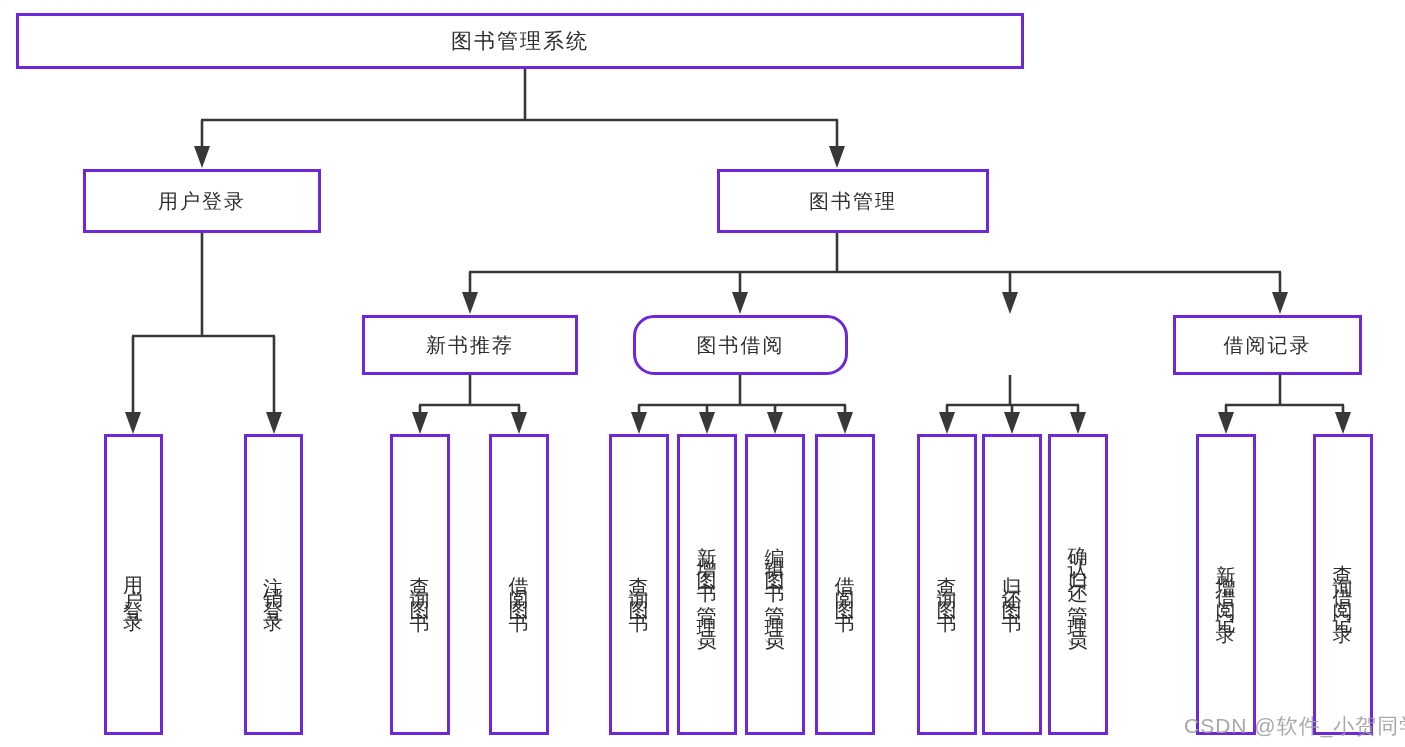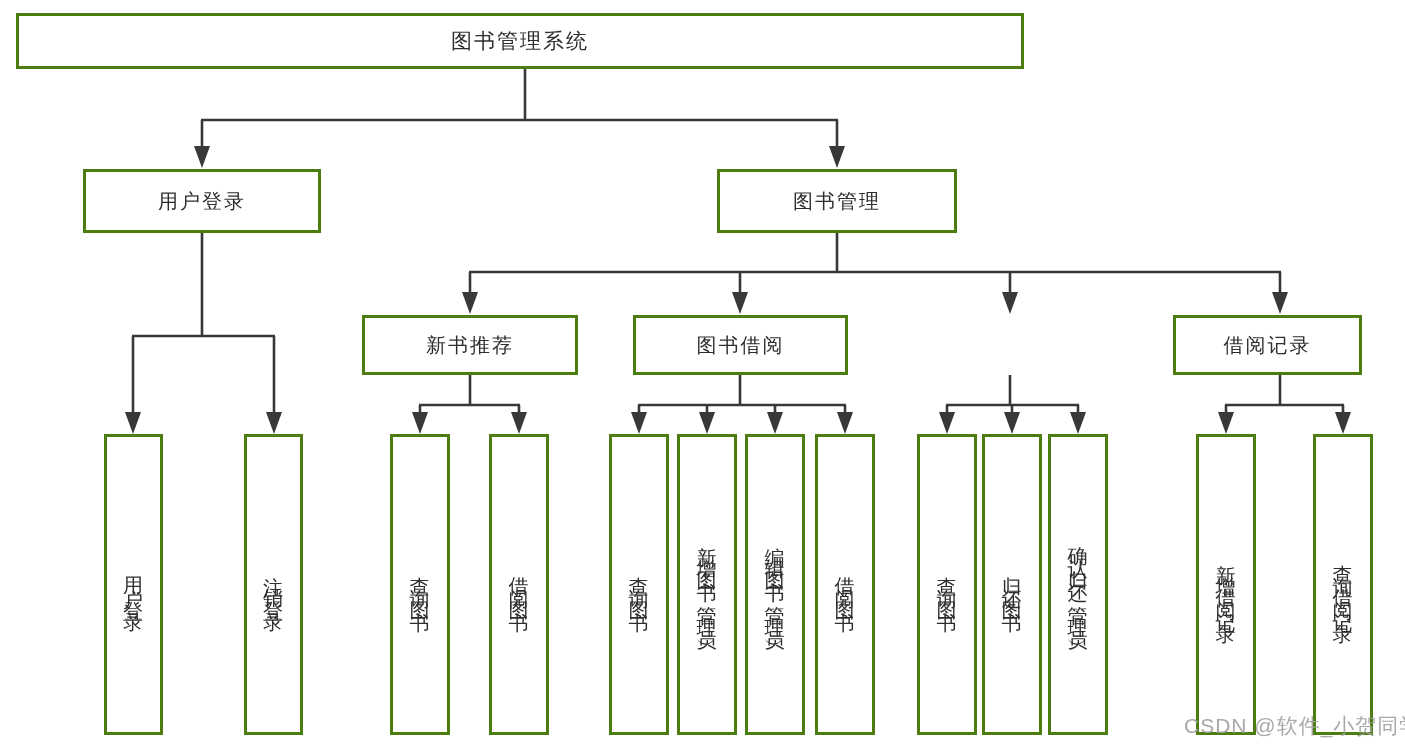--- a/index.html
+++ b/index.html
@@ -9,21 +9,21 @@
     height: 747px;
     background: #ffffff;
     font-family: "Liberation Sans", "DejaVu Sans", sans-serif;
     overflow: hidden;
   }
   #wires { position: absolute; left: 0; top: 0; z-index: 1; }
   .node {
     position: absolute;
     box-sizing: border-box;
     background: #ffffff;
-    border: 3px solid #4d7c0f;
+    border: 3px solid #6d28d9;
     display: flex;
     align-items: center;
     justify-content: center;
     z-index: 2;
   }
   .node .lbl {
     color: #2e2e2e;
     font-size: 20px;
     letter-spacing: 2px;
     white-space: nowrap;
@@ -120,28 +120,28 @@
     </g>
   </svg>
 
   <div class="node root" style="left:16px; top:13px; width:1008px; height:56px;">
     <span class="lbl">图书管理系统</span>
   </div>
 
   <div class="node" style="left:83px; top:169px; width:238px; height:64px;">
     <span class="lbl">用户登录</span>
   </div>
-  <div class="node" style="left:717px; top:169px; width:240px; height:64px;">
+  <div class="node" style="left:717px; top:169px; width:272px; height:64px;">
     <span class="lbl">图书管理</span>
   </div>
 
   <div class="node" style="left:362px; top:315px; width:216px; height:60px;">
     <span class="lbl">新书推荐</span>
   </div>
-  <div class="node" style="left:633px; top:315px; width:215px; height:60px;">
+  <div class="node" style="left:633px; top:315px; width:215px; height:60px;border-radius:21px;">
     <span class="lbl">图书借阅</span>
   </div>
   <div class="node" style="left:1173px; top:315px; width:189px; height:60px;">
     <span class="lbl">借阅记录</span>
   </div>
 
   <div class="node vbox" style="left:104px; top:434px; width:59px; height:301px;">
     <span class="lbl">用户登录</span>
   </div>
   <div class="node vbox" style="left:244px; top:434px; width:59px; height:301px;">

